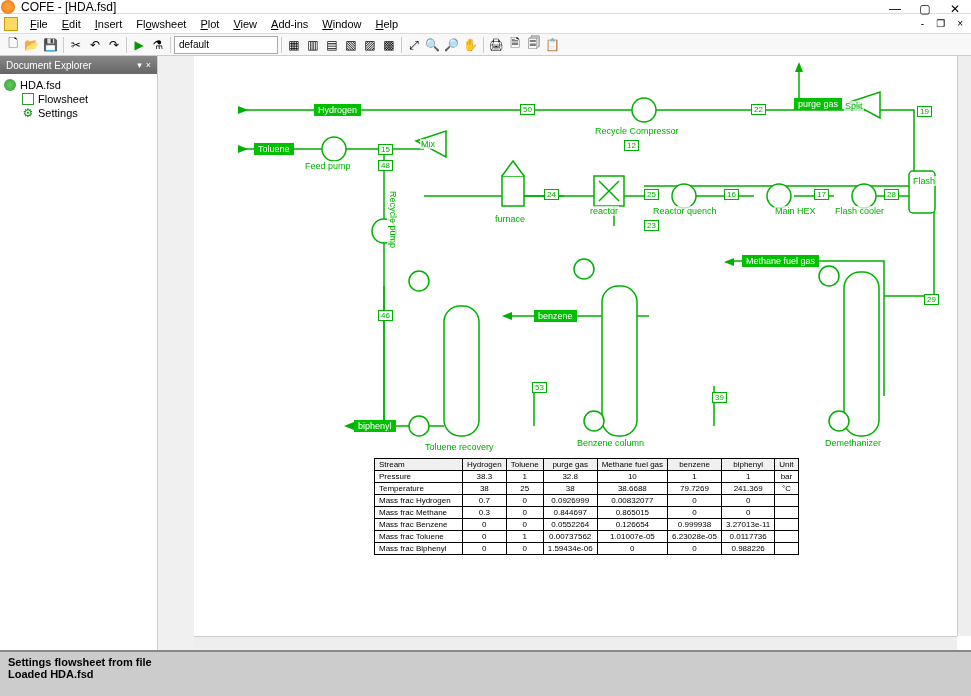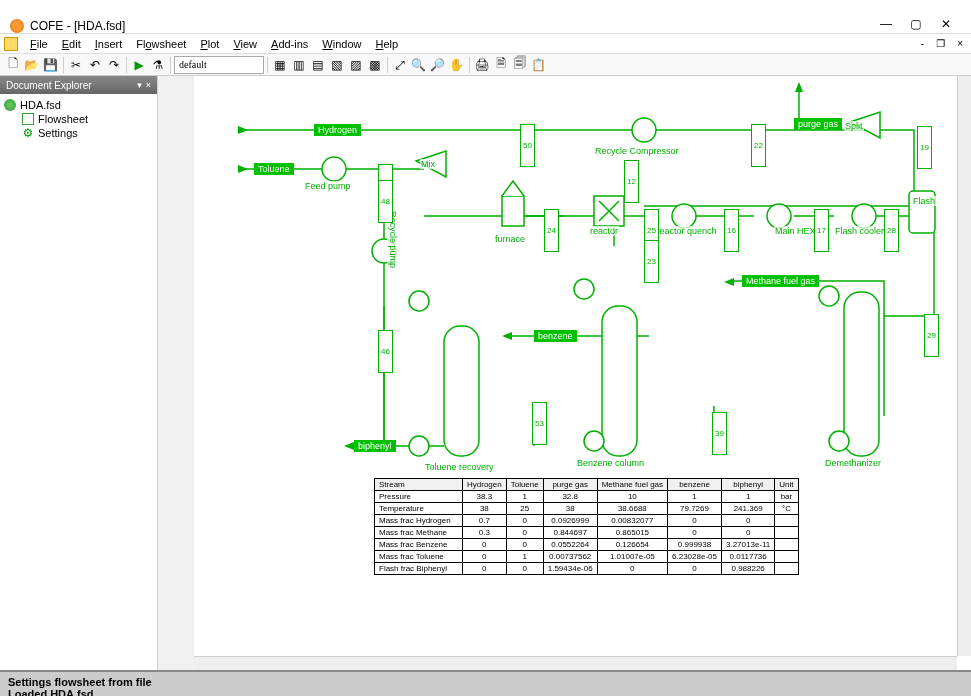--- a/index.html
+++ b/index.html
@@ -1,49 +1,49 @@
 <!DOCTYPE html>
 <html><head>
 <meta charset="utf-8">
 <style>
 * { box-sizing: border-box; margin: 0; padding: 0; font-family: 'Segoe UI', Tahoma, sans-serif; }
 body { width: 971px; height: 696px; background: #f0f0f0; overflow: hidden; font-size: 11px; }
-.titlebar { height: 34px; background: #fff; display: flex; align-items: flex-end; padding: 0 10px; border-bottom: 1px solid #ddd; }
+.titlebar { height: 14px; background: #fff; display: flex; align-items: flex-start; padding: 0 1px; border-bottom: 1px solid #ddd; }
 .titlebar .logo { width: 14px; height: 14px; background: radial-gradient(circle, #f93 40%, #c60 100%); border-radius: 50%; margin-right: 6px; }
 .titlebar .title { flex: 1; font-size: 12px; color: #000; }
 .titlebar .winbtns { display: flex; gap: 0; }
 .titlebar .winbtns div { width: 30px; height: 18px; display: flex; align-items: center; justify-content: center; font-size: 12px; cursor: pointer; }
 .menubar { height: 20px; background: #fff; display: flex; align-items: center; padding: 0 4px; gap: 2px; border-bottom: 1px solid #ddd; }
 .menubar .app-icon { width: 14px; height: 14px; background: #ffd966; border: 1px solid #cc9900; margin-right: 4px; }
 .menubar .menu { padding: 2px 6px; font-size: 11px; cursor: pointer; }
 .menubar .menu u { text-decoration: underline; }
 .menubar .mdi-btns { margin-left: auto; display: flex; gap: 4px; font-size: 10px; }
 .menubar .mdi-btns div { padding: 0 4px; cursor: pointer; }
 .toolbar { height: 22px; background: #f8f8f8; display: flex; align-items: center; padding: 0 4px; gap: 1px; border-bottom: 1px solid #ccc; }
 .toolbar .tb { width: 18px; height: 18px; display: flex; align-items: center; justify-content: center; font-size: 12px; cursor: pointer; border: 1px solid transparent; }
 .toolbar .sep { width: 1px; height: 16px; background: #ccc; margin: 0 2px; }
-.toolbar .dropdown { width: 90px; height: 18px; border: 1px solid #aaa; background: #fff; font-size: 10px; padding: 0 4px; display: flex; align-items: center; font-family: Liberation Serif, serif; }
+.toolbar .dropdown { width: 104px; height: 18px; border: 1px solid #aaa; background: #fff; font-size: 10px; padding: 0 4px; display: flex; align-items: center; }
 .main { display: flex; height: 594px; gap: 36px; }
 .explorer { width: 158px; background: #fff; border-right: 1px solid #ccc; display: flex; flex-direction: column; }
 .explorer-header { height: 18px; background: linear-gradient(#888, #666); color: #fff; font-size: 10px; padding: 2px 6px; display: flex; justify-content: space-between; align-items: center; }
 .explorer-header .ctrls { display: flex; gap: 4px; font-size: 9px; }
 .tree { flex: 1; padding: 4px; font-size: 11px; }
 .tree .node { display: flex; align-items: center; padding: 1px 0; cursor: pointer; }
 .tree .node.child { padding-left: 18px; }
 .tree .icon { width: 12px; height: 12px; margin-right: 4px; display: inline-flex; align-items: center; justify-content: center; font-size: 10px; }
 .tree .icon.green { background: radial-gradient(#6c6, #393); border-radius: 50%; }
 .tree .icon.sheet { background: #fff; border: 1px solid #393; }
 .tree .icon.gear { color: #090; font-size: 12px; }
 .canvas-wrap { flex: 1; position: relative; background: #fff; overflow: hidden; }
 .dotgrid { position: absolute; inset: 0; background-image: radial-gradient(#999 0.5px, transparent 0.5px); background-size: 8px 8px; }
 .flowsheet { position: absolute; inset: 0; }
 .flowsheet svg { width: 100%; height: 100%; }
 .flowsheet .lbl { position: absolute; font-size: 9px; color: #00b000; background: rgba(255,255,255,0.7); padding: 0 1px; white-space: nowrap; }
 .flowsheet .block { position: absolute; background: #00c000; color: #fff; font-size: 9px; padding: 1px 4px; white-space: nowrap; }
-.flowsheet .snum { position: absolute; background: #fff; border: 1px solid #00b000; color: #00b000; font-size: 8px; padding: 16px 2px; }
+.flowsheet .snum { position: absolute; background: #fff; border: 1px solid #00b000; color: #00b000; font-size: 8px; padding: 0 2px; }
 .datatable { position: absolute; left: 180px; top: 402px; border-collapse: collapse; font-size: 8px; background: #fff; }
 .datatable th, .datatable td { border: 1px solid #000; padding: 1px 4px; text-align: center; }
 .datatable th { background: #f0f0f0; font-weight: normal; }
 .datatable td:first-child, .datatable th:first-child { text-align: left; width: 88px; }
 .logpanel { height: 66px; background: #ccc; border-top: 2px solid #888; padding: 4px 8px; font-size: 11px; position: relative; }
 .logpanel .msg { font-weight: bold; color: #000; }
 .scrollbar-h { position: absolute; bottom: 0; left: 0; right: 14px; height: 14px; background: #eee; border-top: 1px solid #ccc; }
 .scrollbar-v { position: absolute; top: 0; right: 0; bottom: 14px; width: 14px; background: #eee; border-left: 1px solid #ccc; }
 </style>
 </head>
@@ -303,21 +303,21 @@
               <td>Mass frac Toluene</td>
               <td>0</td>
               <td>1</td>
               <td>0.00737562</td>
               <td>1.01007e-05</td>
               <td>6.23028e-05</td>
               <td>0.0117736</td>
               <td></td>
             </tr>
             <tr>
-              <td>Flash frac Biphenyl</td>
+              <td>Mass frac Biphenyl</td>
               <td>0</td>
               <td>0</td>
               <td>1.59434e-06</td>
               <td>0</td>
               <td>0</td>
               <td>0.988226</td>
               <td></td>
             </tr>
           </tbody>
       </table>

